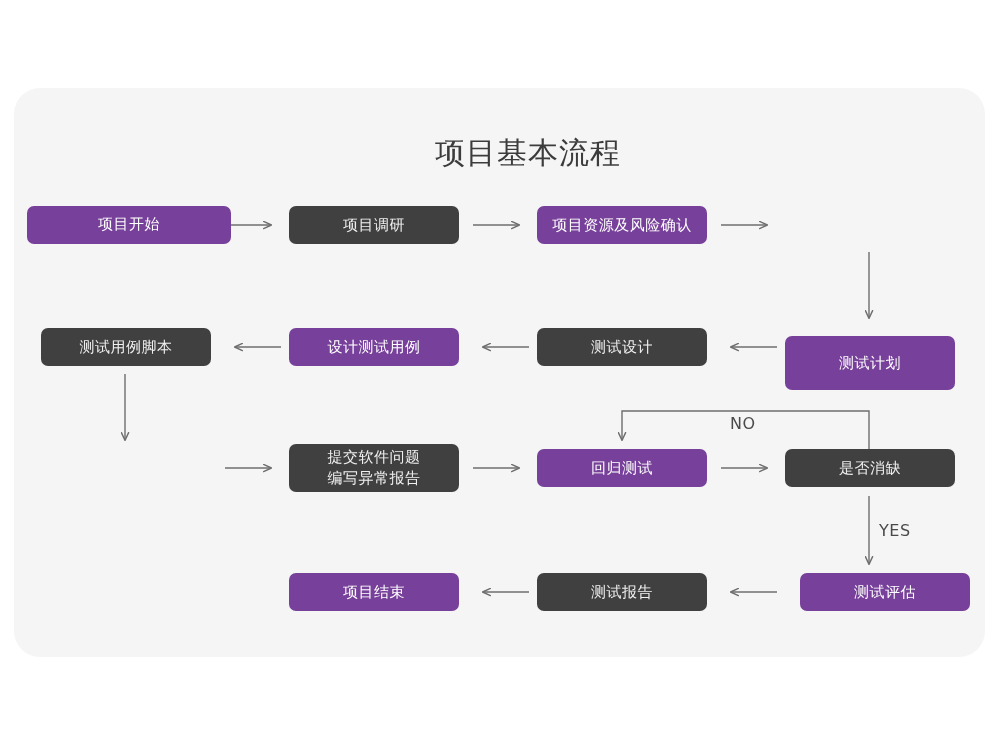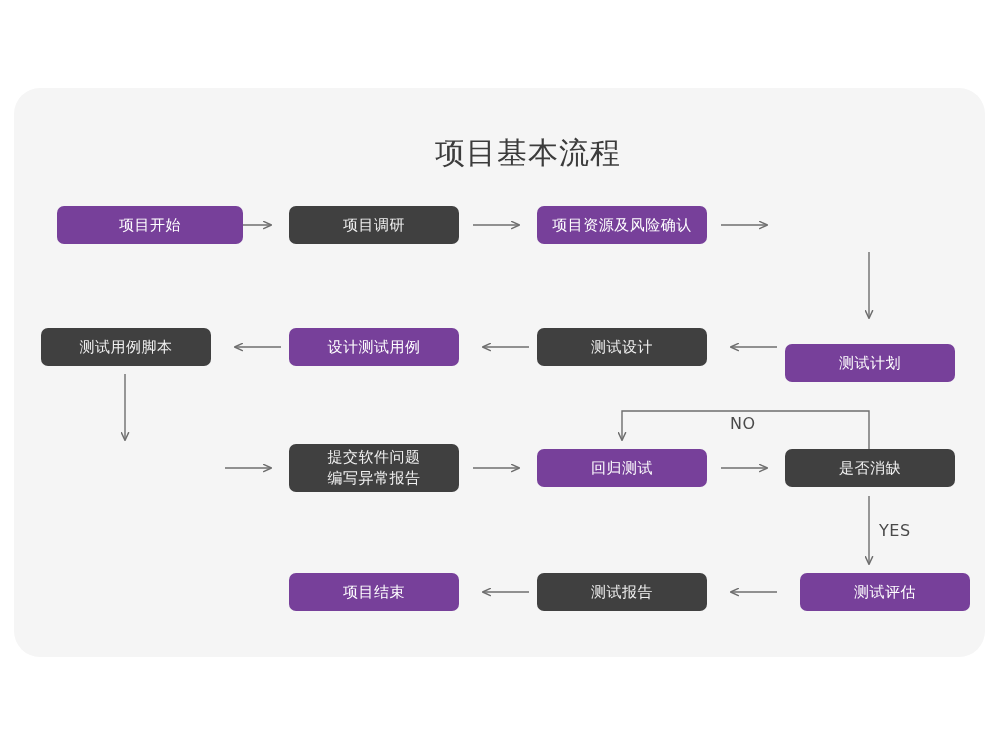--- a/index.html
+++ b/index.html
@@ -138,28 +138,28 @@
     </g>
 
     <g stroke="#6e6e6e" stroke-width="1.4" fill="none">
       <line x1="777" y1="592" x2="731" y2="592" marker-end="url(#ah)"></line>
     </g>
     <g stroke="#6e6e6e" stroke-width="1.4" fill="none">
       <line x1="529" y1="592" x2="483" y2="592" marker-end="url(#ah)"></line>
     </g>
   </svg>
 
-  <div class="node purple" style="left:57px; top:206px; width:186px; height:38px;">项目开始</div>
+  <div class="node purple" style="left:27px; top:206px; width:204px; height:38px;font-family:Liberation Mono, monospace;">项目开始</div>
   <div class="node gray" style="left:289px; top:206px; width:170px; height:38px;">项目调研</div>
   <div class="node purple" style="left:537px; top:206px; width:170px; height:38px;">项目资源及风险确认</div>
 
   <div class="node gray" style="left:41px; top:328px; width:170px; height:38px;">测试用例脚本</div>
   <div class="node purple" style="left:289px; top:328px; width:170px; height:38px;">设计测试用例</div>
   <div class="node gray" style="left:537px; top:328px; width:170px; height:38px;">测试设计</div>
-  <div class="node purple" style="left:785px; top:344px; width:170px; height:38px;">测试计划</div>
+  <div class="node purple" style="left:785px; top:336px; width:170px; height:54px;">测试计划</div>
 
   <div class="node gray" style="left:289px; top:444px; width:170px; height:48px;">提交软件问题
 编写异常报告</div>
   <div class="node purple" style="left:537px; top:449px; width:170px; height:38px;">回归测试</div>
   <div class="node gray" style="left:785px; top:449px; width:170px; height:38px;">是否消缺</div>
 
   <div class="node purple" style="left:289px; top:573px; width:170px; height:38px;">项目结束</div>
   <div class="node gray" style="left:537px; top:573px; width:170px; height:38px;">测试报告</div>
   <div class="node purple" style="left:785px; top:573px; width:170px; height:38px;margin-left:15px;">测试评估</div>
 

